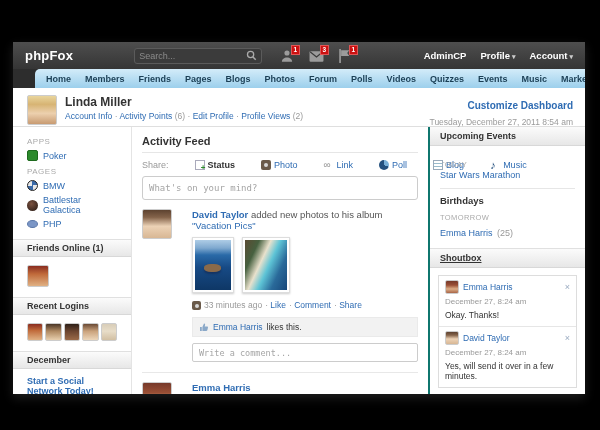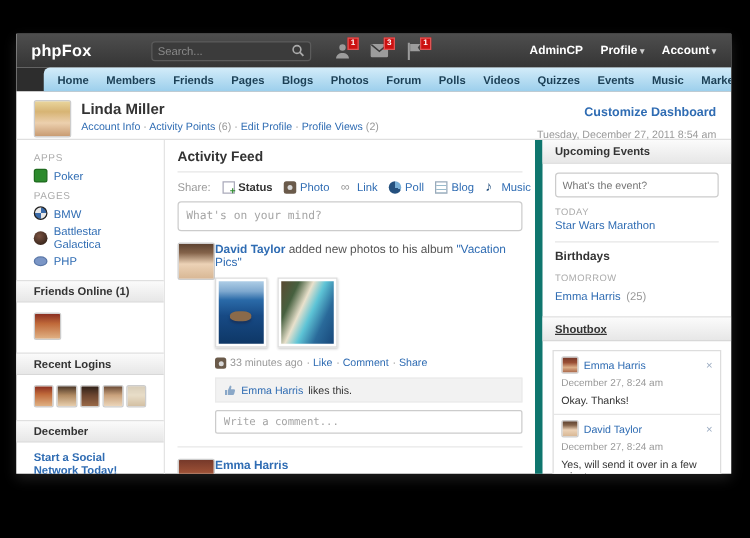--- a/index.html
+++ b/index.html
@@ -1,26 +1,26 @@
 <!DOCTYPE html>
 <html><head>
 <meta charset="utf-8">
 <style>
   * { margin:0; padding:0; box-sizing:border-box; }
   html,body { width:600px; height:430px; background:#000; overflow:hidden;
               font-family:"Liberation Sans", sans-serif; }
   a { text-decoration:none; cursor:pointer; }
-  .page { position:absolute; left:13px; top:27px; width:572px; height:352px;
+  .page { position:absolute; left:13px; top:42px; width:572px; height:352px;
           background:#fff; overflow:hidden; box-shadow:0 4px 10px rgba(120,120,120,.25); }
 
   
   .hdr { height:27px; background:linear-gradient(#4e4e4e,#353535); display:flex;
          align-items:center; padding:0 12px; }
   .logo { color:#fff; font-size:13px; font-weight:bold; letter-spacing:.2px; }
-  .searchbox { margin-left:48px; width:128px; height:16px; background:#3b3b3b;
+  .searchbox { margin-left:61px; width:128px; height:16px; background:#3b3b3b;
                border:1px solid #5b5b5b; border-radius:3px; display:flex; align-items:center;
                padding:0 4px; }
   .searchbox input { flex:1; background:transparent; border:0; outline:none;
                color:#999; font-size:9px; font-family:"Liberation Sans",sans-serif; width:80px;}
   .searchbox input::placeholder { color:#8b8b8b; }
   .notifs { display:flex; margin-left:18px; gap:14px; }
   .nicon { position:relative; width:15px; height:14px; cursor:pointer; }
   .nicon svg { fill:#9c9c9c; }
   .badge { position:absolute; top:-4px; right:-5px; background:#cc1111; color:#fff;
            font-size:6.5px; font-weight:bold; padding:1px 2px; line-height:1;
@@ -54,21 +54,21 @@
   .plinks .cnt { color:#999; }
   .sep::before { content:"· "; color:#999; }
   .pright { margin-left:auto; text-align:right; }
   .pright a { font-size:10px; font-weight:bold; color:#2f6cb3; }
   .pdate { font-size:8.5px; color:#9a9a9a; margin-top:4px; }
 
   
   .cols { display:flex; border-top:1px solid #dfdfdf; height:286px; }
   .lcol { width:119px; border-right:1px solid #e4e4e4; padding-top:6px; }
   .mcol { flex:1; min-width:0; padding:8px 10px 0 10px; }
-  .rcol { width:157px; border-left:6px solid #0f766e; }
+  .rcol { width:157px; border-left:2px solid #0f766e; }
 
   
   .sechead { font-size:8px; color:#aaa; letter-spacing:.5px; padding:4px 14px 2px; }
   .sideitem { display:flex; align-items:center; gap:5px; padding:2px 14px; font-size:9px; }
   .sideitem a { color:#2f6cb3; }
   .appicon { width:11px; height:11px; flex:0 0 11px; }
   .ic-poker { background:#2c8a2c; border-radius:2px; border:1px solid #1e6a1e; }
   .ic-bmw { border-radius:50%; border:1.5px solid #222;
             background:conic-gradient(#3a6aa8 0 90deg,#e8e8e8 0 180deg,#3a6aa8 0 270deg,#e8e8e8 0); }
   .ic-bsg { border-radius:50%; background:radial-gradient(circle at 40% 35%,#7a5240,#241812); }
@@ -77,40 +77,40 @@
              border-top:1px solid #e0e0e0; border-bottom:1px solid #d8d8d8;
              font-size:9px; font-weight:bold; color:#333; padding:3px 14px; }
   .thumbrow { display:flex; gap:2px; padding:8px 14px 2px; }
   .av22 { width:22px; height:22px; }
   .av18 { width:18px; height:18px; }
   .adtitle { display:block; font-size:9px; font-weight:bold; color:#2f6cb3; padding:7px 14px 3px; }
 
   
   .feedtitle { font-size:11px; font-weight:bold; color:#333; padding-bottom:5px;
                border-bottom:1px solid #e6e6e6; }
-  .sharerow { display:flex; align-items:center; gap:9px; padding:7px 0 6px; font-size:9px; }
+  .sharerow { display:flex; align-items:center; gap:26px; padding:7px 0 6px; font-size:9px; }
   .sharelabel { color:#999; }
   .share-opt { display:flex; align-items:center; gap:3px; color:#2f6cb3; }
   .share-opt.active span.lbl { color:#333; font-weight:bold; }
   .si { display:inline-block; width:10px; height:10px; position:relative; }
   .si-status { background:#fff; border:1px solid #aab; }
   .si-status::after { content:"+"; position:absolute; right:-2px; bottom:-3px; color:#2c8a2c;
                       font-size:8px; font-weight:bold; }
   .si-photo { background:#6a5a4a; border-radius:2px; }
   .si-photo::after { content:""; position:absolute; left:3px; top:3px; width:4px; height:4px;
                      border-radius:50%; background:#d8d8d8; }
   .si-link::after { content:"∞"; color:#999; font-size:10px; line-height:10px; }
   .si-poll { border-radius:50%; background:conic-gradient(#7ab0d8 0 110deg,#24507e 0); }
   .si-blog { background:#fff; border:1px solid #9ab;
              background-image:repeating-linear-gradient(#fff 0 2px,#9bc 2px 3px); }
   .si-music::after { content:"♪"; color:#24507e; font-size:11px; line-height:10px; }
   .statusinput { width:100%; height:24px; border:1px solid #ccc; border-radius:3px;
                  padding:0 6px; font-family:"DejaVu Sans Mono",monospace; font-size:9px; color:#555; }
   .statusinput::placeholder, .cmtinput::placeholder { color:#a5a5a5; }
-  .fitem { display:flex; gap:0; padding-top:9px; }
+  .fitem { display:flex; gap:20px; padding-top:9px; }
   .fbody { flex:1; min-width:0; }
   .fhead { font-size:9.5px; color:#555; }
   .fhead a { color:#2f6cb3; }
   .fhead a.uname { font-weight:bold; }
   .photos { display:flex; gap:8px; margin-top:6px; }
   .photo { border:1px solid #ddd; background:#fff; padding:2px; box-shadow:0 1px 2px rgba(0,0,0,.2); }
   .photo .pimg { height:50px; }
   .photo1 .pimg { width:36px; position:relative;
     background:linear-gradient(180deg,#aecde6 0%,#7fa9cf 16%,#2a6aa8 30%,#174a85 55%,#0e3766 100%); }
   .photo1 .pimg::after { content:""; position:absolute; left:9px; top:24px; width:17px; height:8px;
@@ -347,21 +347,20 @@
         <div class="fbody">
           <div class="fhead"><a class="uname">Emma Harris</a></div>
 
         </div>
       </div>
     </div>
 
     <div class="rcol">
       <div class="rbar">Upcoming Events</div>
       <div class="rpad">
-        <input class="eventinput" type="text" placeholder="What's the event?" style="">
         <div class="minilabel">TODAY</div>
         <a class="rlink">Star Wars Marathon</a>
         <div class="bdayhead">Birthdays</div>
         <div class="minilabel">TOMORROW</div>
         <div class="bday">
           <a class="rlink" style="display:inline">Emma Harris</a>
           <span class="cnt">(25)</span>
         </div>
       </div>
       <div class="rbar mt">Shoutbox</div>

